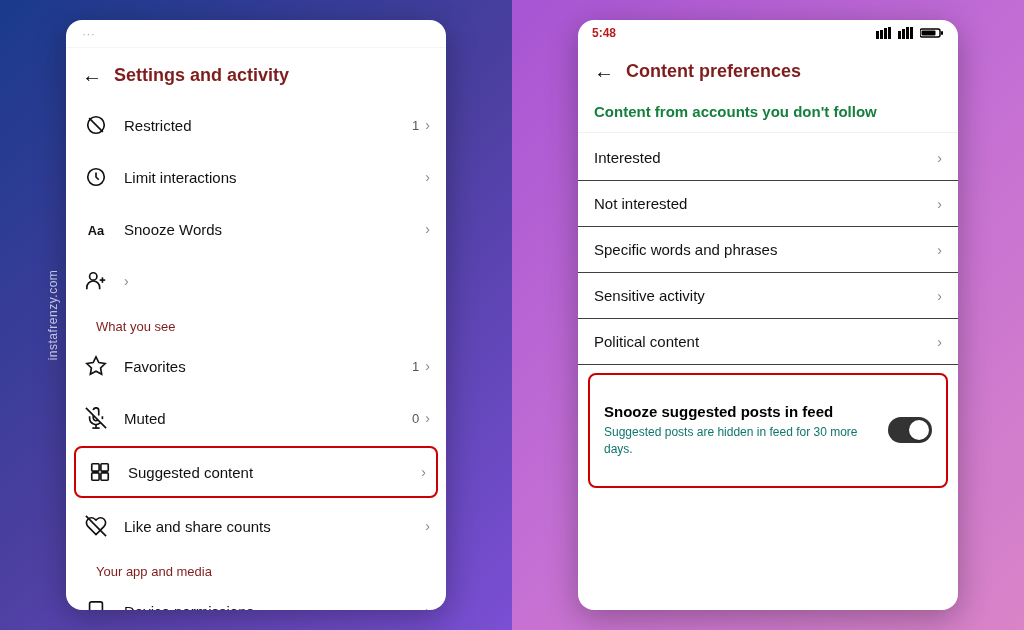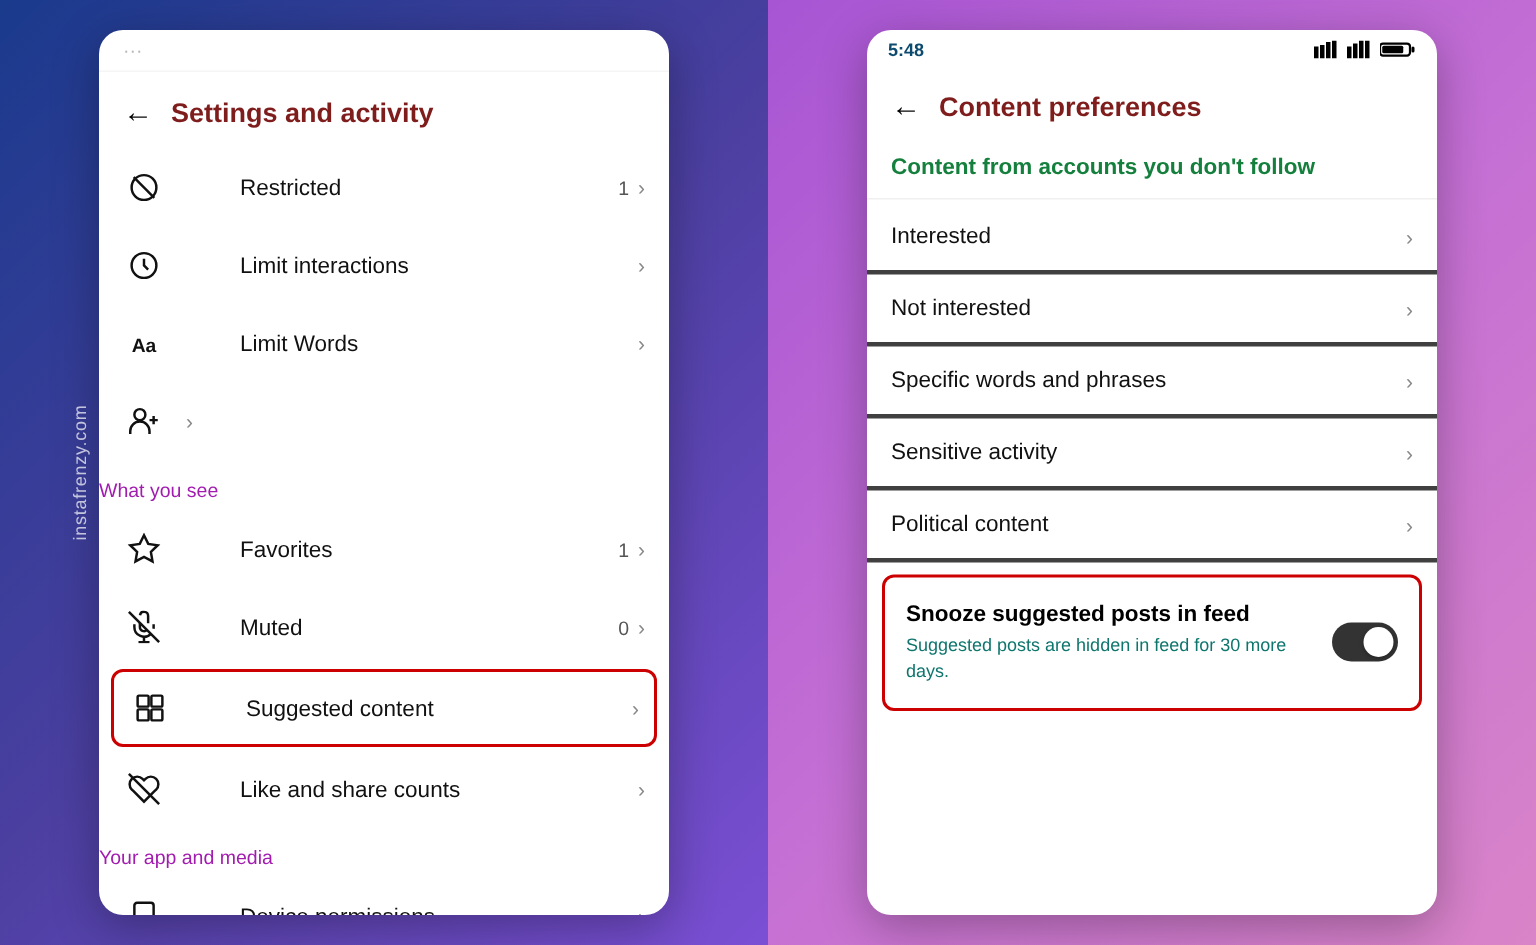--- a/index.html
+++ b/index.html
@@ -95,23 +95,23 @@
     }
 
     .screen-title {
       font-size: 18px;
       font-weight: 700;
       color: #7f1d1d;
     }
 
     
     .settings-section-label {
-      padding: 12px 0 6px;
+      padding: 12px 30px 6px;
       font-size: 13px;
-      color: #a21caf;
+      color: #7f1d1d;
       font-weight: 500;
     }
 
     .settings-item {
       display: flex;
       align-items: center;
       padding: 12px 16px;
       cursor: pointer;
       position: relative;
     }
@@ -131,21 +131,20 @@
       height: 22px;
       stroke: #111;
       fill: none;
       stroke-width: 1.8;
     }
 
     .item-text {
       flex: 1;
       font-size: 15px;
       color: #111;
-      margin-left: 36px;
     }
 
     .item-badge {
       font-size: 13px;
       color: #555;
       margin-right: 6px;
     }
 
     .item-chevron {
       font-size: 14px;
@@ -163,56 +162,56 @@
     
     .status-bar {
       display: flex;
       justify-content: space-between;
       align-items: center;
       padding: 6px 14px 4px;
       font-size: 12px;
       font-weight: 600;
     }
 
-    .status-time { color: #0c4a6e; font-weight: 700; }
+    .status-time { color: #b91c1c; font-weight: 700; }
     .status-icons { display: flex; gap: 4px; align-items: center; font-size: 10px; color: #000; }
 
     
     .section-label-bold {
       padding: 8px 16px 10px;
       font-size: 15px;
       font-weight: 700;
       color: #15803d;
     }
 
     .pref-item {
       display: flex;
       align-items: center;
       justify-content: space-between;
       padding: 14px 16px;
-      border-bottom: 3px solid #404040;
+      border-bottom: 1px solid #404040;
       cursor: pointer;
     }
 
     .pref-item-text {
       font-size: 15px;
       color: #111;
     }
 
     .pref-chevron {
       font-size: 14px;
       color: #888;
     }
 
     
     .snooze-box {
       border: 2.5px solid #cc0000;
       border-radius: 8px;
       margin: 8px 10px;
-      padding: 16px 14px;
+      padding: 28px 14px;
       display: flex;
       align-items: center;
       justify-content: space-between;
     }
 
     .snooze-text-block { flex: 1; }
     .snooze-title { font-size: 15px; font-weight: 600; color: #000; margin-bottom: 4px; }
     .snooze-desc { font-size: 12px; color: #0f766e; line-height: 1.4; }
 
     
@@ -295,21 +294,21 @@
         <span class="item-text">Limit interactions</span>
         <span class="item-chevron">›</span>
       </div>
 
       <div class="settings-item">
         <div class="item-icon">
           <svg viewBox="0 0 24 24">
               <text x="3" y="18" style="font-size:14px;font-weight:700;stroke:none;fill:#111;">Aa</text>
             </svg>
         </div>
-        <span class="item-text">Limit Words</span>
+        <span class="item-text">Snooze Words</span>
         <span class="item-chevron">›</span>
       </div>
 
       <div class="settings-item">
         <div class="item-icon">
           <svg viewBox="0 0 24 24">
               <circle cx="9" cy="7" r="4"></circle>
               <path d="M2 21v-2a7 7 0 0 1 14 0v2"></path>
               <line x1="19" y1="8" x2="19" y2="14"></line>
               <line x1="16" y1="11" x2="22" y2="11"></line>

